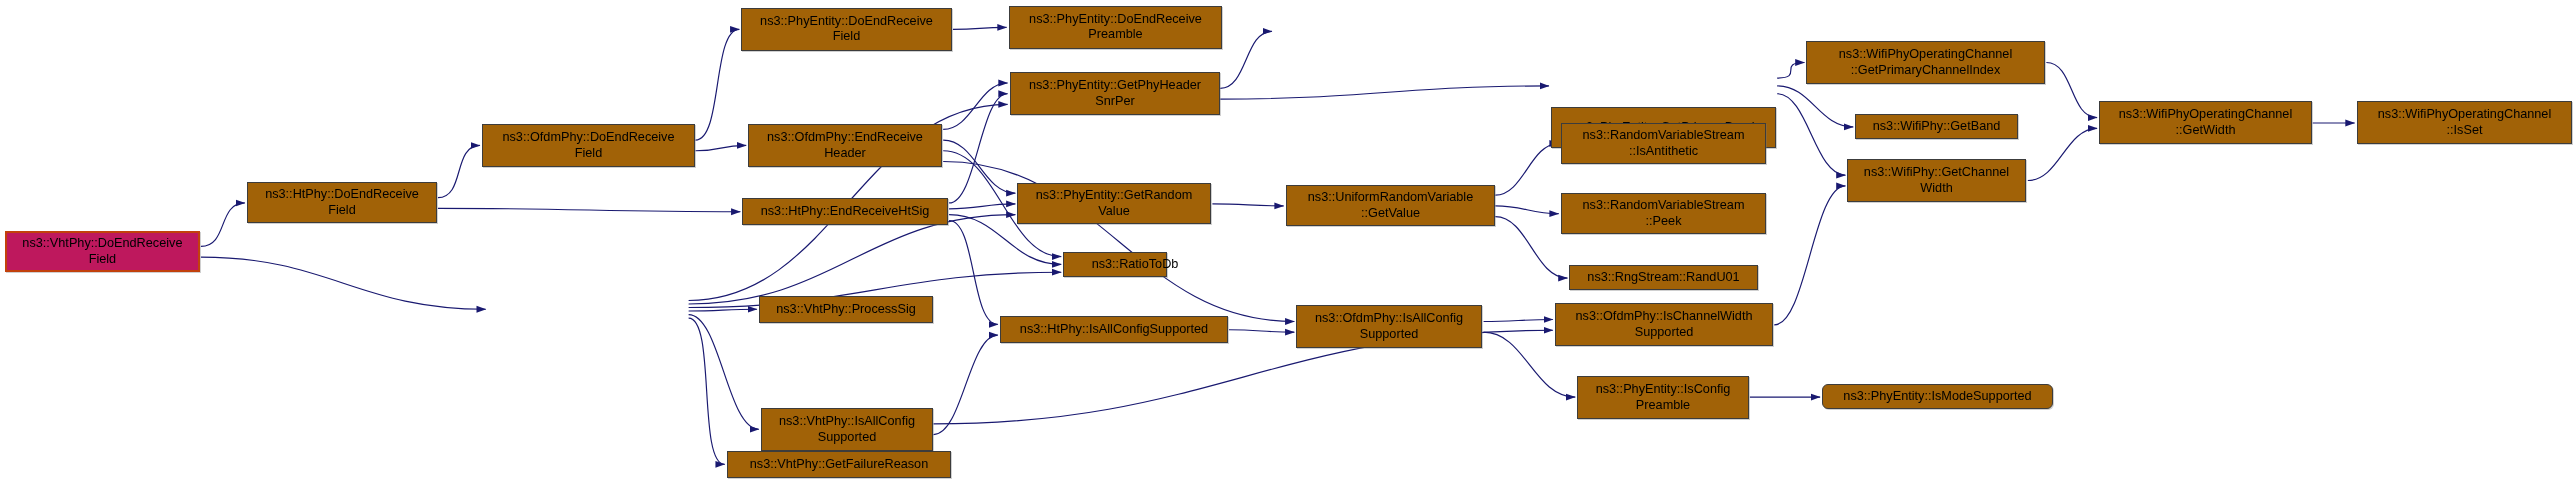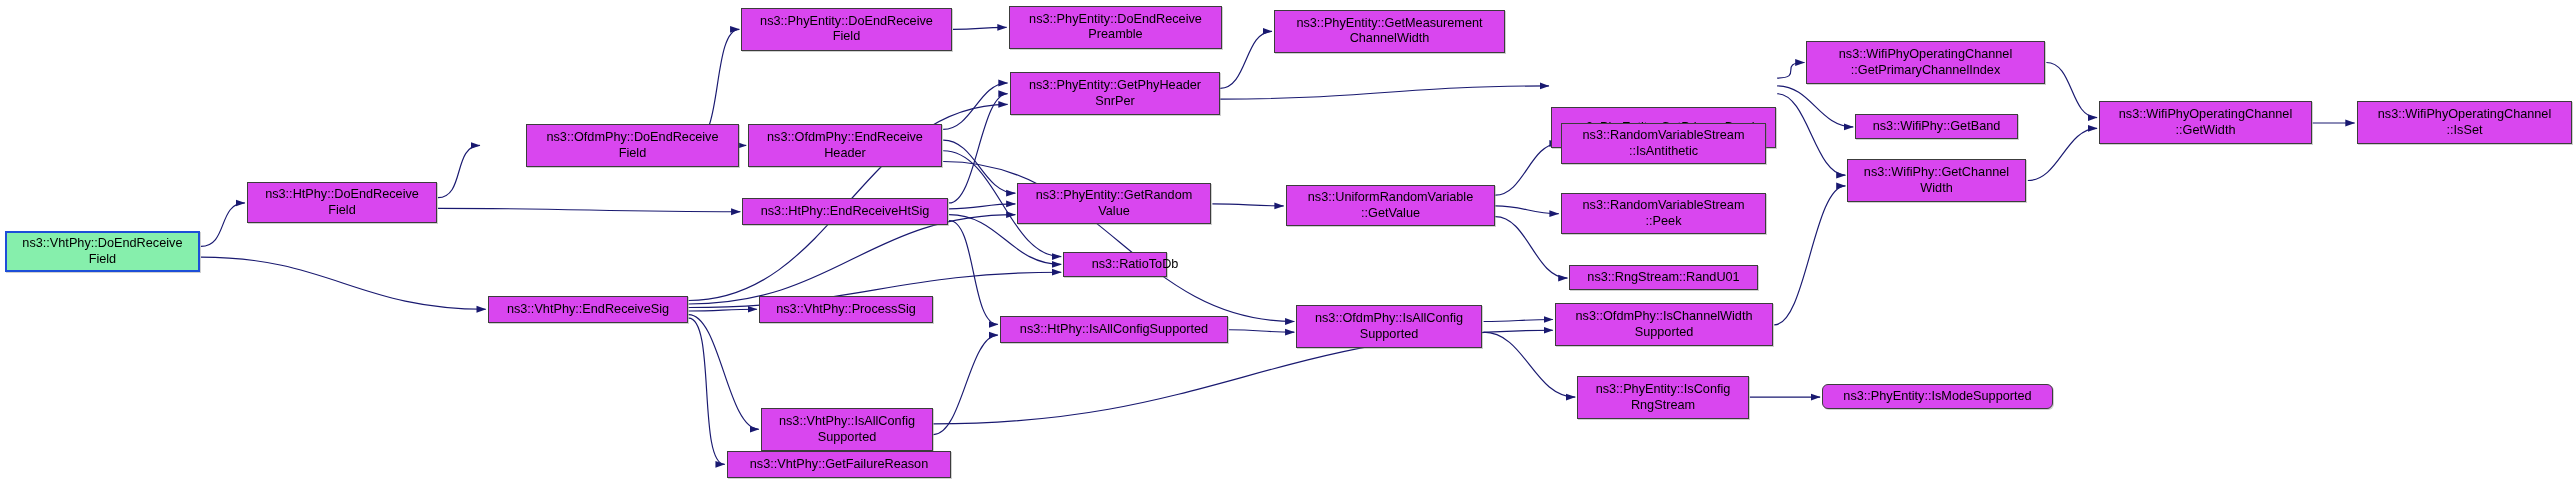--- a/index.html
+++ b/index.html
@@ -13,36 +13,36 @@
   }
   #edge-layer {
     position: absolute;
     left: 0; top: 0;
     width: 2576px; height: 482px;
   }
   #node-layer { position: absolute; left: 0; top: 0; width: 100%; height: 100%; }
   .node {
     position: absolute;
     box-sizing: border-box;
-    background: #d946ef;
+    background: #a16207;
     border: 1px solid #3c3c3c;
     color: #000000;
     font-size: 12.7px;
     line-height: 15.6px;
     display: flex;
     align-items: center;
     justify-content: center;
     text-align: center;
     white-space: pre-line;
     cursor: pointer;
     box-shadow: 1px 1px 0 rgba(120,120,120,0.35);
   }
   .node.hl {
-    background: #86efac;
-    border: 2px solid #1d4ed8;
+    background: #be185d;
+    border: 2px solid #c2410c;
     cursor: default;
   }
 </style>
 </head>
 <body>
 
 <div class="canvas">
   <svg id="edge-layer" xmlns="http://www.w3.org/2000/svg" viewBox="0 0 2641 494">
       <defs>
         <marker id="arrow" markerWidth="11" markerHeight="9" refX="9.5" refY="4" orient="auto" markerUnits="userSpaceOnUse">
@@ -88,34 +88,31 @@
       <path d="M1794,407 C1826.4,407 1833.6,407 1866,407" fill="none" stroke="#191970" stroke-width="1.2" marker-end="url(#arrow)"></path>
       <path d="M2098,64 C2126,64 2122,120.5 2150,120.5" fill="none" stroke="#191970" stroke-width="1.2" marker-end="url(#arrow)"></path>
       <path d="M2079,185 C2110.95,185 2118.05,131.5 2150,131.5" fill="none" stroke="#191970" stroke-width="1.2" marker-end="url(#arrow)"></path>
       <path d="M2371,126 C2399,126 2386,126 2414,126" fill="none" stroke="#191970" stroke-width="1.2" marker-end="url(#arrow)"></path>
     </svg>
   <div id="node-layer">
       <div class="node hl" style="left: 4.9px; top: 231px; width: 195px; height: 41px;">ns3::VhtPhy::DoEndReceive
 Field</div>
       <div class="node" style="left: 247px; top: 182px; width: 190px; height: 41px;">ns3::HtPhy::DoEndReceive
 Field</div>
-      <div class="node" style="left: 482px; top: 124px; width: 213px; height: 43px; margin-left: 44px;">ns3::OfdmPhy::DoEndReceive
+      <div class="node" style="left: 482px; top: 124px; width: 213px; height: 43px;">ns3::OfdmPhy::DoEndReceive
 Field</div>
       <div class="node" style="left: 741px; top: 7.8px; width: 211px; height: 43px;">ns3::PhyEntity::DoEndReceive
 Field</div>
       <div class="node" style="left: 1009px; top: 5.9px; width: 213px; height: 43px;">ns3::PhyEntity::DoEndReceive
 Preamble</div>
       <div class="node" style="left: 1010px; top: 72px; width: 210px; height: 43px;">ns3::PhyEntity::GetPhyHeader
 SnrPer</div>
-      <div class="node" style="left: 1274px; top: 9.8px; width: 231px; height: 43px;">ns3::PhyEntity::GetMeasurement
-ChannelWidth</div>
       <div class="node" style="left: 748px; top: 124px; width: 194px; height: 43px;">ns3::OfdmPhy::EndReceive
 Header</div>
       <div class="node" style="left: 742px; top: 198px; width: 206px; height: 27px;">ns3::HtPhy::EndReceiveHtSig</div>
-      <div class="node" style="left: 488px; top: 296px; width: 200px; height: 27px;">ns3::VhtPhy::EndReceiveSig</div>
       <div class="node" style="left: 759px; top: 296px; width: 174px; height: 27px;">ns3::VhtPhy::ProcessSig</div>
       <div class="node" style="left: 1017px; top: 183px; width: 194px; height: 41px;">ns3::PhyEntity::GetRandom
 Value</div>
       <div class="node" style="left: 1063px; top: 252px; width: 104px; height: 25px; padding-left: 40px;">ns3::RatioToDb</div>
       <div class="node" style="left: 1000px; top: 316px; width: 228px; height: 27px;">ns3::HtPhy::IsAllConfigSupported</div>
       <div class="node" style="left: 761px; top: 408px; width: 172px; height: 43px;">ns3::VhtPhy::IsAllConfig
 Supported</div>
       <div class="node" style="left: 727px; top: 451px; width: 224px; height: 27px;">ns3::VhtPhy::GetFailureReason</div>
       <div class="node" style="left: 1286px; top: 185px; width: 209px; height: 41px;">ns3::UniformRandomVariable
 ::GetValue</div>
@@ -123,21 +120,21 @@
 Supported</div>
       <div class="node" style="left: 1551px; top: 73px; width: 225px; height: 41px; margin-top: 34px;">ns3::PhyEntity::GetPrimaryBand</div>
       <div class="node" style="left: 1561px; top: 123px; width: 205px; height: 41px;">ns3::RandomVariableStream
 ::IsAntithetic</div>
       <div class="node" style="left: 1561px; top: 193px; width: 205px; height: 41px;">ns3::RandomVariableStream
 ::Peek</div>
       <div class="node" style="left: 1569px; top: 265px; width: 189px; height: 25px;">ns3::RngStream::RandU01</div>
       <div class="node" style="left: 1555px; top: 303px; width: 218px; height: 43px;">ns3::OfdmPhy::IsChannelWidth
 Supported</div>
       <div class="node" style="left: 1577px; top: 376px; width: 172px; height: 43px;">ns3::PhyEntity::IsConfig
-RngStream</div>
+Preamble</div>
       <div class="node" style="left: 1806px; top: 41px; width: 239px; height: 43px;">ns3::WifiPhyOperatingChannel
 ::GetPrimaryChannelIndex</div>
       <div class="node" style="left: 1855px; top: 114px; width: 163px; height: 25px;">ns3::WifiPhy::GetBand</div>
       <div class="node" style="left: 1847px; top: 159px; width: 179px; height: 43px;">ns3::WifiPhy::GetChannel
 Width</div>
       <div class="node" style="left: 1822px; top: 384px; width: 231px; height: 25px; border-radius: 6px;">ns3::PhyEntity::IsModeSupported</div>
       <div class="node" style="left: 2099px; top: 101px; width: 213px; height: 43px;">ns3::WifiPhyOperatingChannel
 ::GetWidth</div>
       <div class="node" style="left: 2357px; top: 101px; width: 215px; height: 43px;">ns3::WifiPhyOperatingChannel
 ::IsSet</div>

